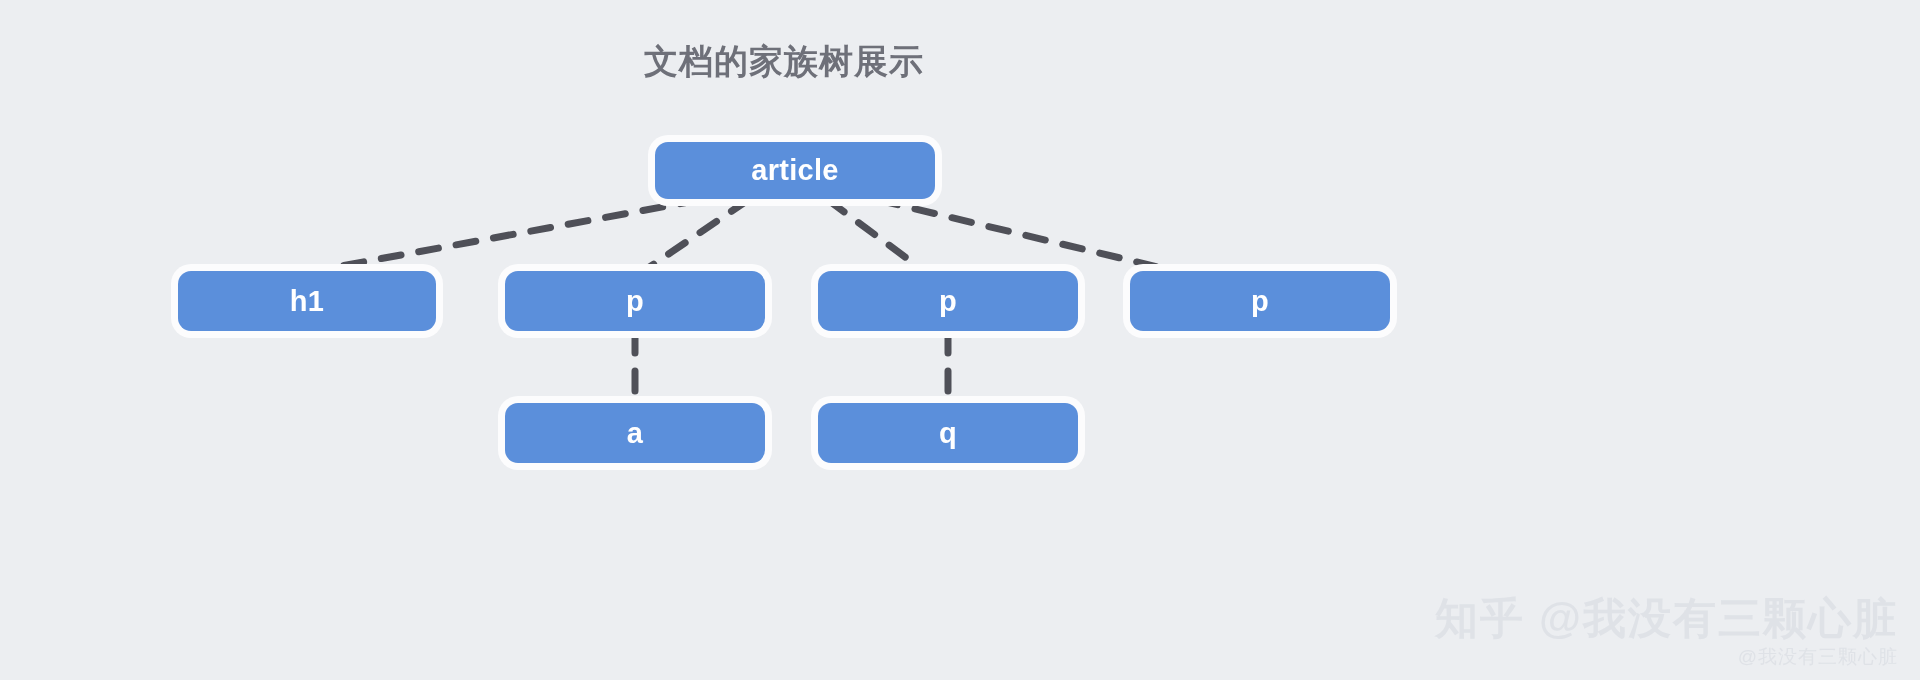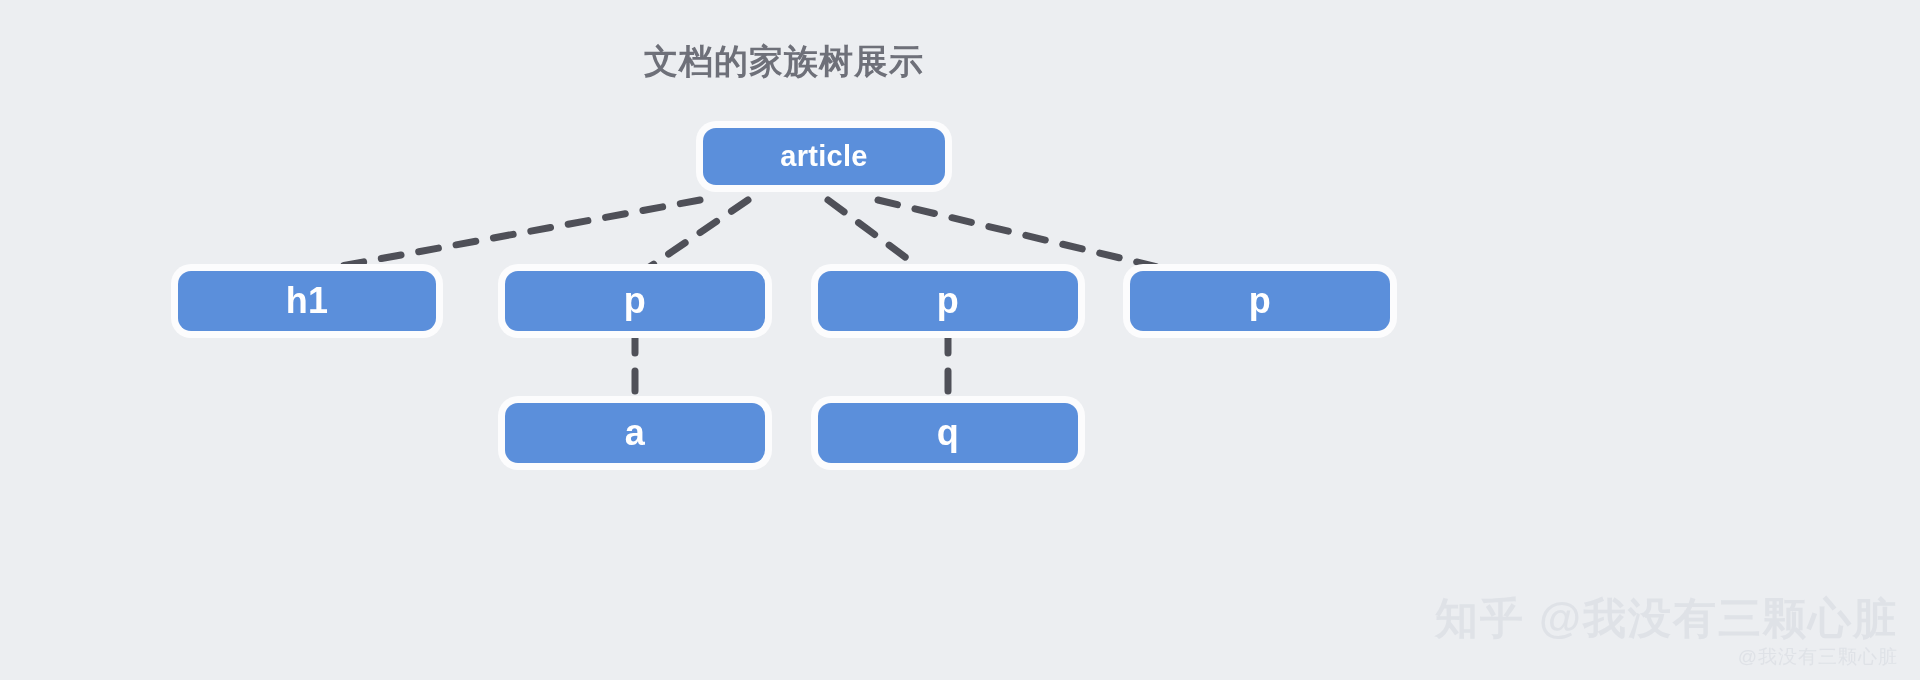--- a/index.html
+++ b/index.html
@@ -55,21 +55,21 @@
   .node {
     position: absolute;
     box-sizing: border-box;
     background: #5B8FDB;
     border-radius: 13px;
     box-shadow: 0 0 0 7px #FCFCFD;
     display: flex;
     align-items: center;
     justify-content: center;
     color: #FFFFFF;
-    font-size: 36px;
+    font-size: 29px;
     font-weight: bold;
     letter-spacing: 0.3px;
     user-select: none;
   }
   .node-label {
     display: block;
     line-height: 1;
   }
   .node.root {
     font-size: 29px;
@@ -117,21 +117,21 @@
       <line x1="828" y1="200" x2="920" y2="268"></line>
 
       <line x1="878" y1="200" x2="1162" y2="268"></line>
 
       <line x1="635" y1="333" x2="635" y2="401"></line>
 
       <line x1="948" y1="333" x2="948" y2="401"></line>
     </g>
   </svg>
 
-  <div class="node root" style="left:655px; top:128px; width:242px; height:57px;margin-left:48px;">
+  <div class="node root" style="left:655px; top:142px; width:280px; height:57px;">
     <span class="node-label">article</span>
   </div>
 
   <div class="node" style="left:178px; top:271px; width:258px; height:60px;">
     <span class="node-label">h1</span>
   </div>
   <div class="node" style="left:505px; top:271px; width:260px; height:60px;">
     <span class="node-label">p</span>
   </div>
   <div class="node" style="left:818px; top:271px; width:260px; height:60px;">

